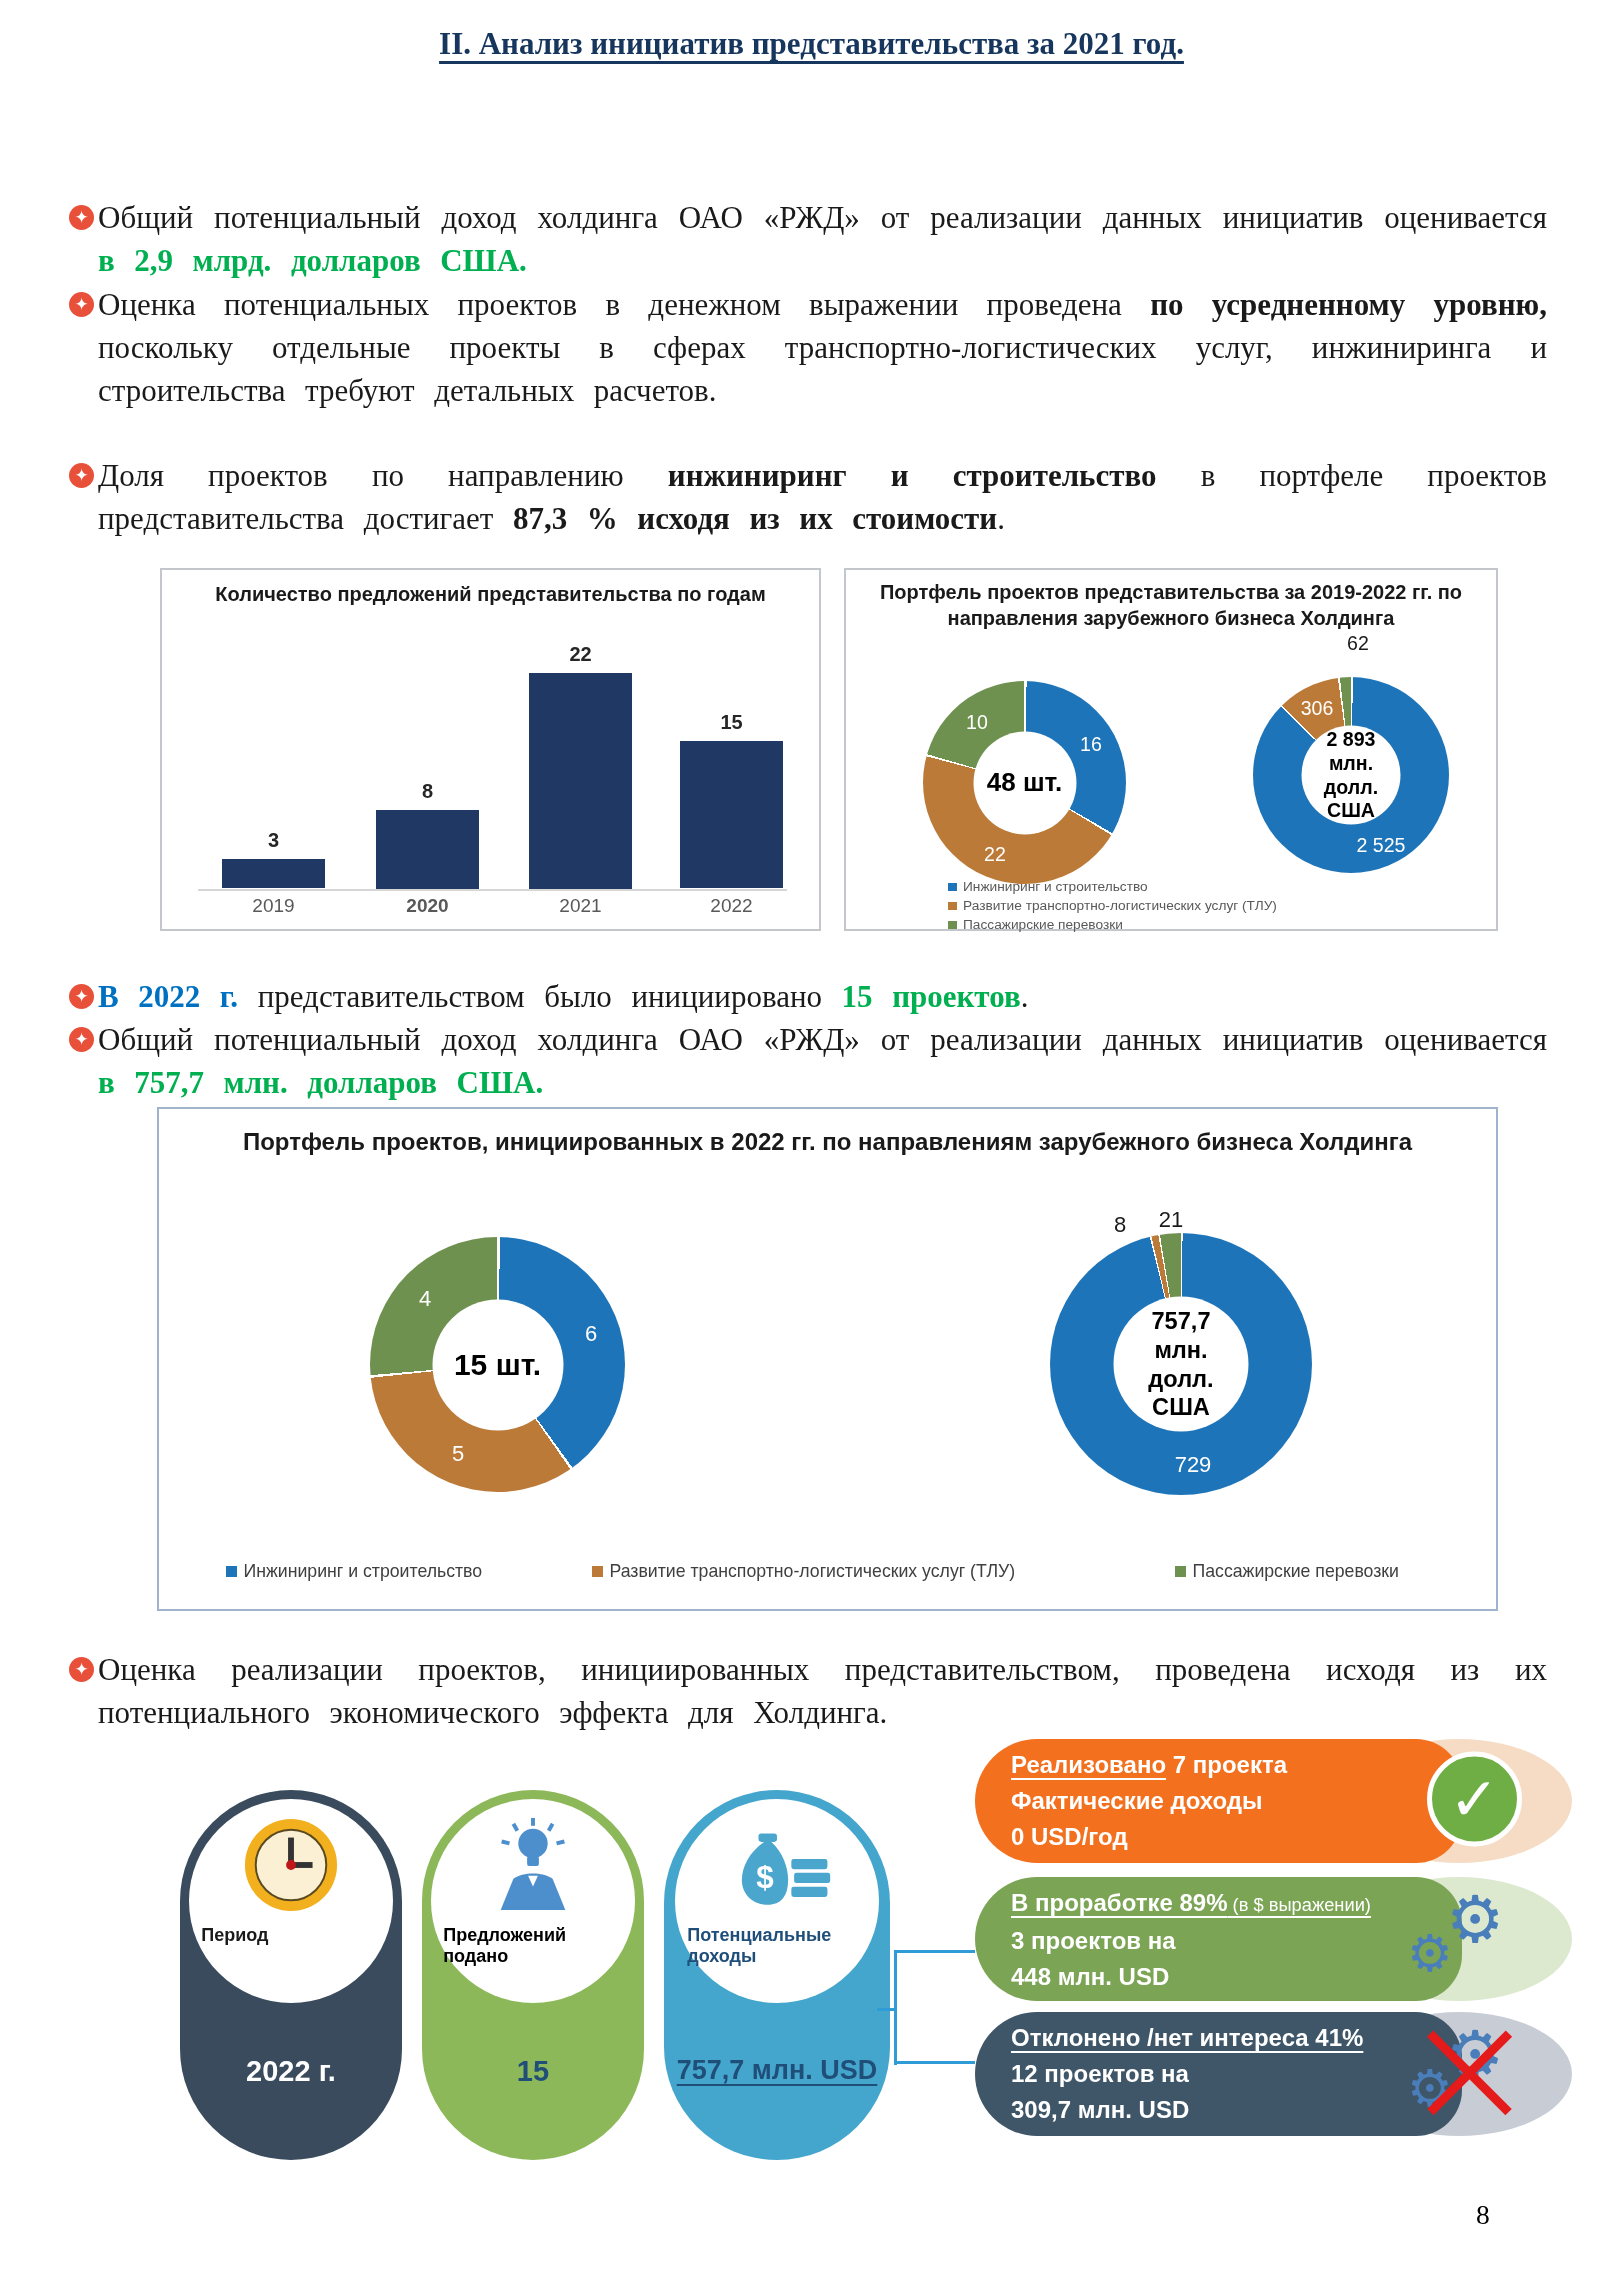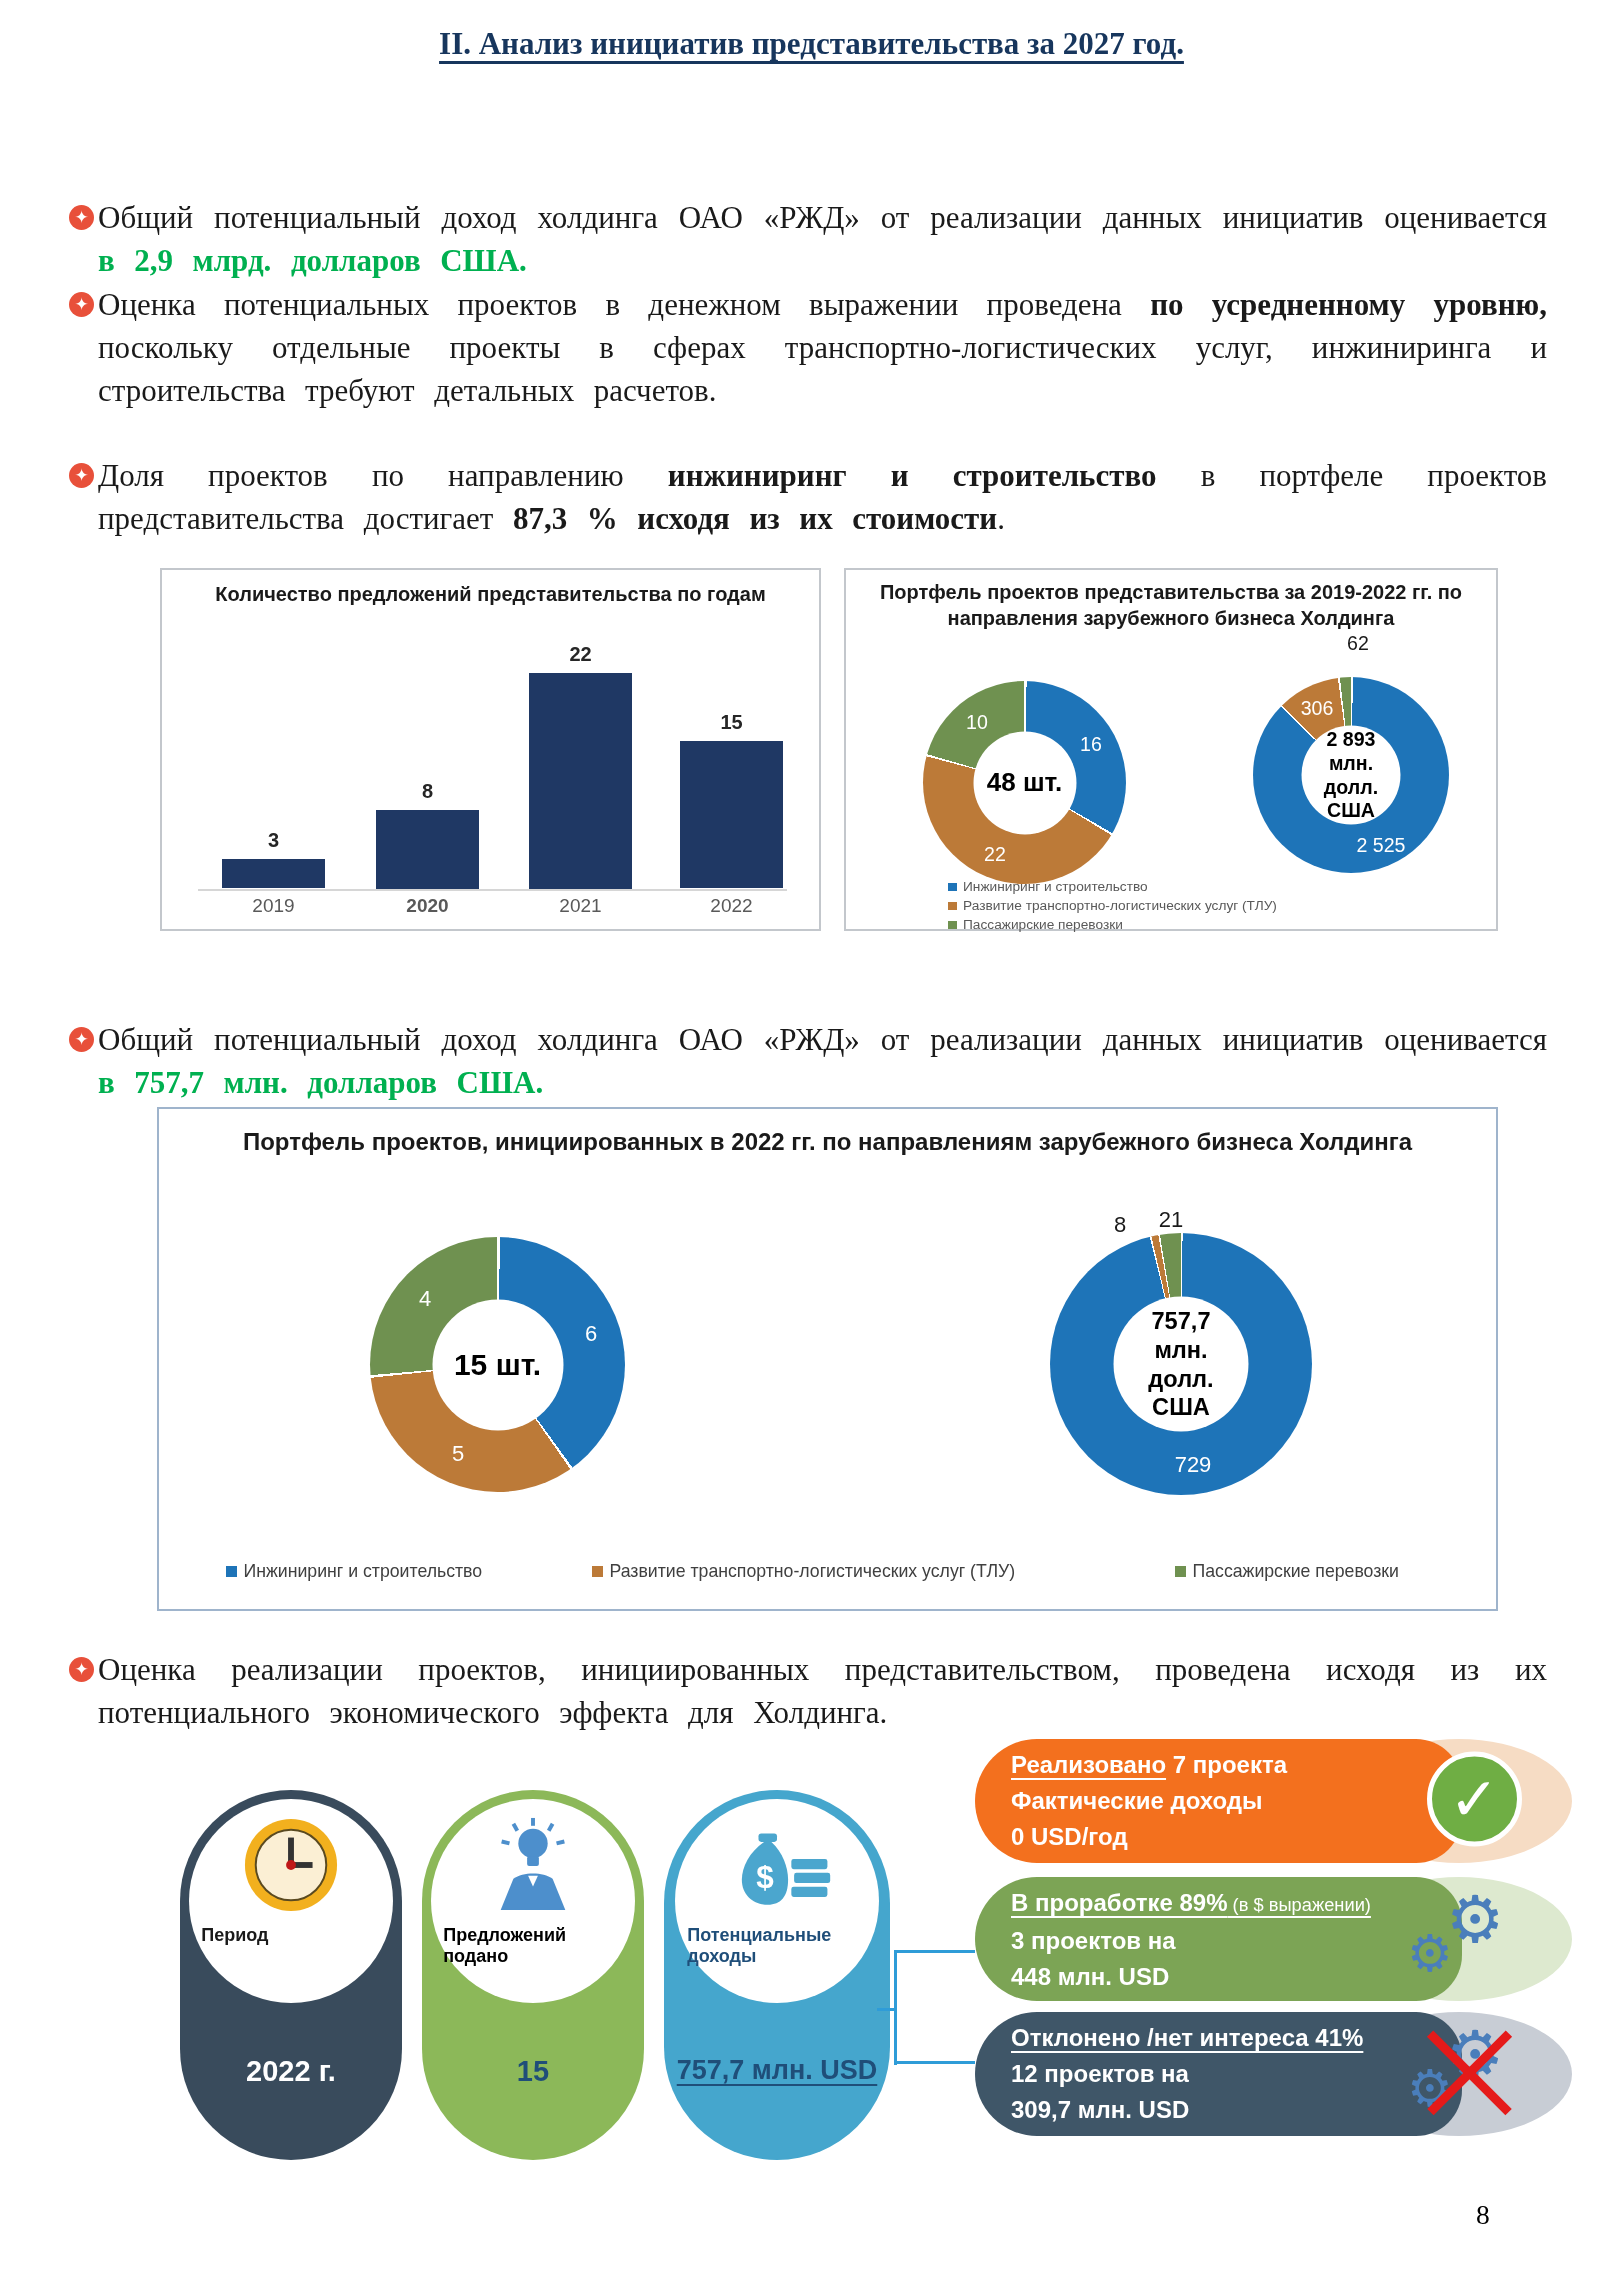--- a/index.html
+++ b/index.html
@@ -73,25 +73,26 @@
                 background:#6FAE44;border:5.2px solid #ffffff;color:#fff;text-align:center;
                 font-size:60px;line-height:84px;font-family:"DejaVu Sans",sans-serif;}
   .connector{position:absolute;background:#2F9CD8;}
   .page-number{position:absolute;left:1476px;top:2199px;font-size:27.5px;color:#000;}
 </style>
 </head>
 <body>
 
 <div class="page">
 
-  <h1 class="title">II. Анализ инициатив представительства за 2027 год.</h1>
+  <h1 class="title">II. Анализ инициатив представительства за 2021 год.</h1>
 
   <div class="bullet" style="top:196px"><span class="bicon"></span><span><span class="seg-n">Общий потенциальный доход холдинга ОАО «РЖД» от реализации данных инициатив оценивается </span><span class="seg-green">в 2,9 млрд. долларов США.</span></span></div>
   <div class="bullet" style="top:283px"><span class="bicon"></span><span><span class="seg-n">Оценка потенциальных проектов в денежном выражении проведена </span><span class="seg-bold">по усредненному уровню,</span><span class="seg-n"> поскольку отдельные проекты в сферах транспортно-логистических услуг, инжиниринга и строительства требуют детальных расчетов.</span></span></div>
   <div class="bullet" style="top:454px"><span class="bicon"></span><span><span class="seg-n">Доля проектов по направлению </span><span class="seg-bold">инжиниринг и строительство</span><span class="seg-n"> в портфеле проектов представительства достигает </span><span class="seg-bold">87,3 % исходя из их стоимости</span><span class="seg-n">.</span></span></div>
+  <div class="bullet" style="top:975px"><span class="bicon"></span><span><span class="seg-blue">В 2022 г. </span><span class="seg-n">представительством было инициировано </span><span class="seg-green">15 проектов</span><span class="seg-n">.</span></span></div>
   <div class="bullet" style="top:1018px"><span class="bicon"></span><span><span class="seg-n">Общий потенциальный доход холдинга ОАО «РЖД» от реализации данных инициатив оценивается </span><span class="seg-green">в 757,7 млн. долларов США.</span></span></div>
   <div class="bullet" style="top:1648px"><span class="bicon"></span><span><span class="seg-n">Оценка реализации проектов, инициированных представительством, проведена исходя из их потенциального экономического эффекта для Холдинга.</span></span></div>
 
   <div class="box" style="left:160px;top:568px;width:661px;height:363px;">
     <div class="box-title" style="top:10.5px;font-size:20px;line-height:1.3;">Количество предложений представительства по годам</div>
     <div id="bar-area" style="position:absolute;left:0;top:0;width:100%;height:100%;">
         <div class="axis-line" style="left: 36px; top: 319px; width: 589px;"></div>
         <div class="bar" style="left: 60px; top: 289px; width: 103px; height: 29.4px; background: rgb(31, 56, 100);"></div>
         <div class="bar-value" style="left: 60px; top: 259px; width: 103px;">3</div>
         <div class="bar-year" style="left: 60px; top: 325px; width: 103px;">2019</div>

